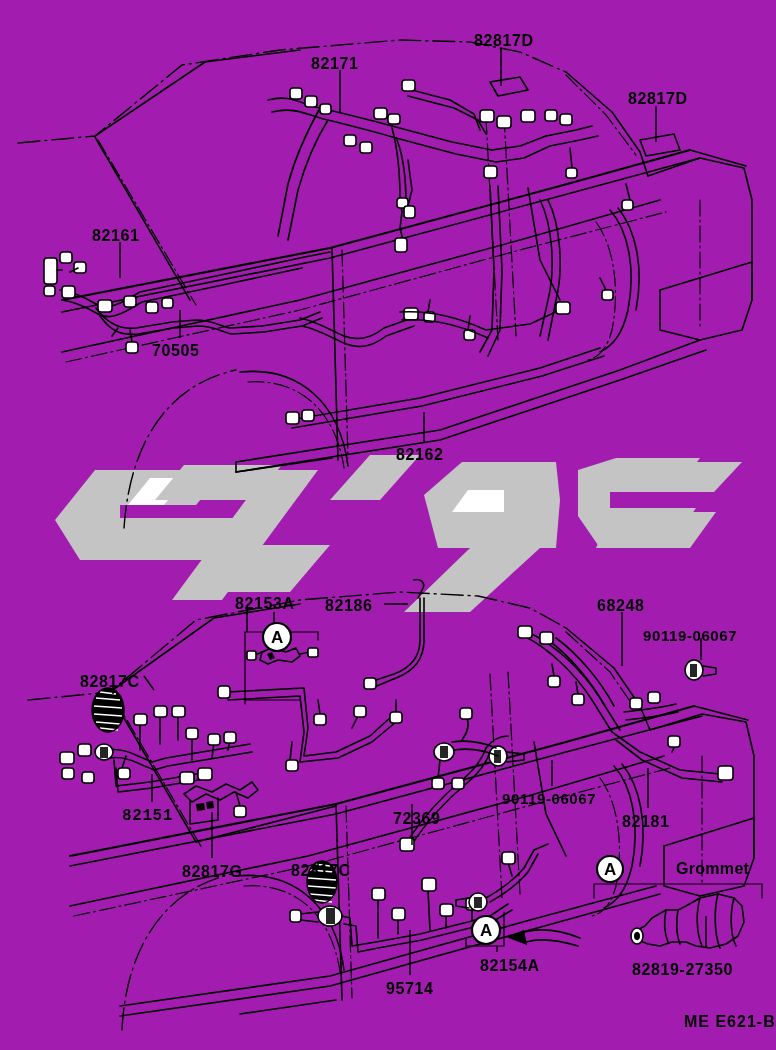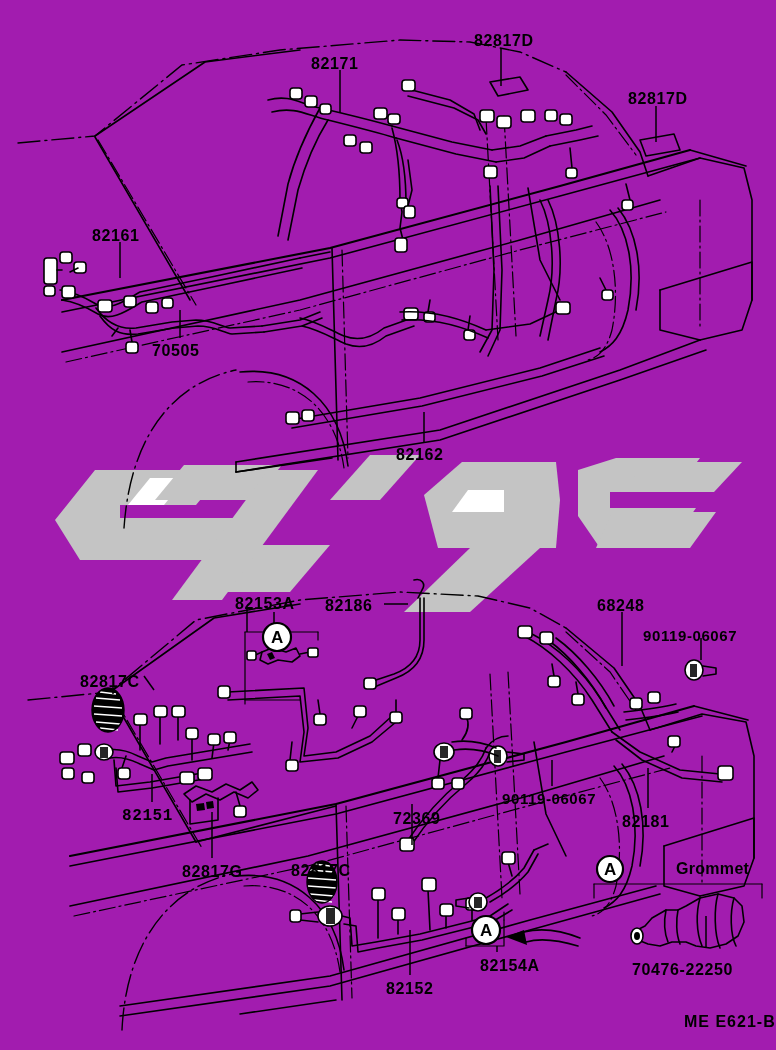--- a/index.html
+++ b/index.html
@@ -548,24 +548,24 @@
   <div class="lbl" style="left:597px;top:598px;">68248</div>
   <div class="lbl sm" style="left:643px;top:628px;">90119-06067</div>
   <div class="lbl" style="left:80px;top:674px;">82817C</div>
   <div class="lbl sm" style="left:502px;top:791px;">90119-06067</div>
   <div class="lbl" style="left:622px;top:814px;">82181</div>
   <div class="lbl" style="left:122px;top:808px;font-family:Liberation Mono, monospace;">82151</div>
   <div class="lbl" style="left:393px;top:811px;">72369</div>
   <div class="lbl" style="left:291px;top:863px;">82817C</div>
   <div class="lbl" style="left:182px;top:864px;">82817G</div>
   <div class="lbl" style="left:480px;top:958px;">82154A</div>
-  <div class="lbl" style="left:386px;top:981px;">82152</div>
+  <div class="lbl" style="left:386px;top:981px;">95714</div>
 
   <div class="lbl grom" style="left:628px;top:861px;margin-left:48px;">Grommet</div>
-  <div class="lbl" style="left:632px;top:962px;">70476-22250</div>
+  <div class="lbl" style="left:632px;top:962px;">82819-27350</div>
 
   <div class="lbl" style="left:271px;top:629px;font-size:17px;">A</div>
   <div class="lbl" style="left:480px;top:922px;font-size:17px;">A</div>
   <div class="lbl" style="left:604px;top:861px;font-size:17px;">A</div>
 
   <div class="lbl code" style="left:684px;top:1014px;">ME E621-B</div>
 
 </div>
 
 </body></html>

